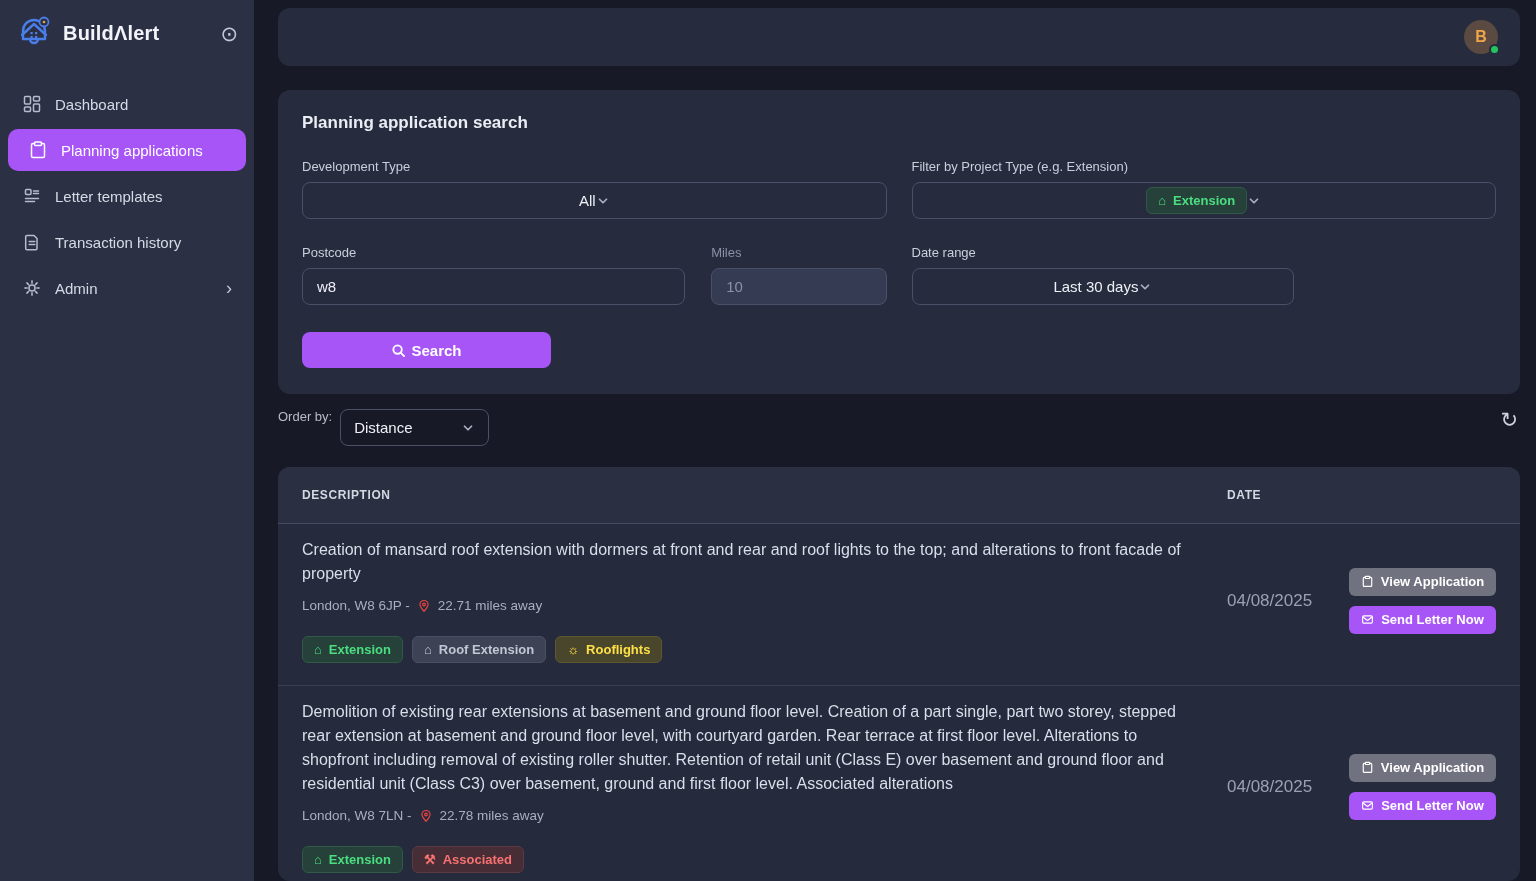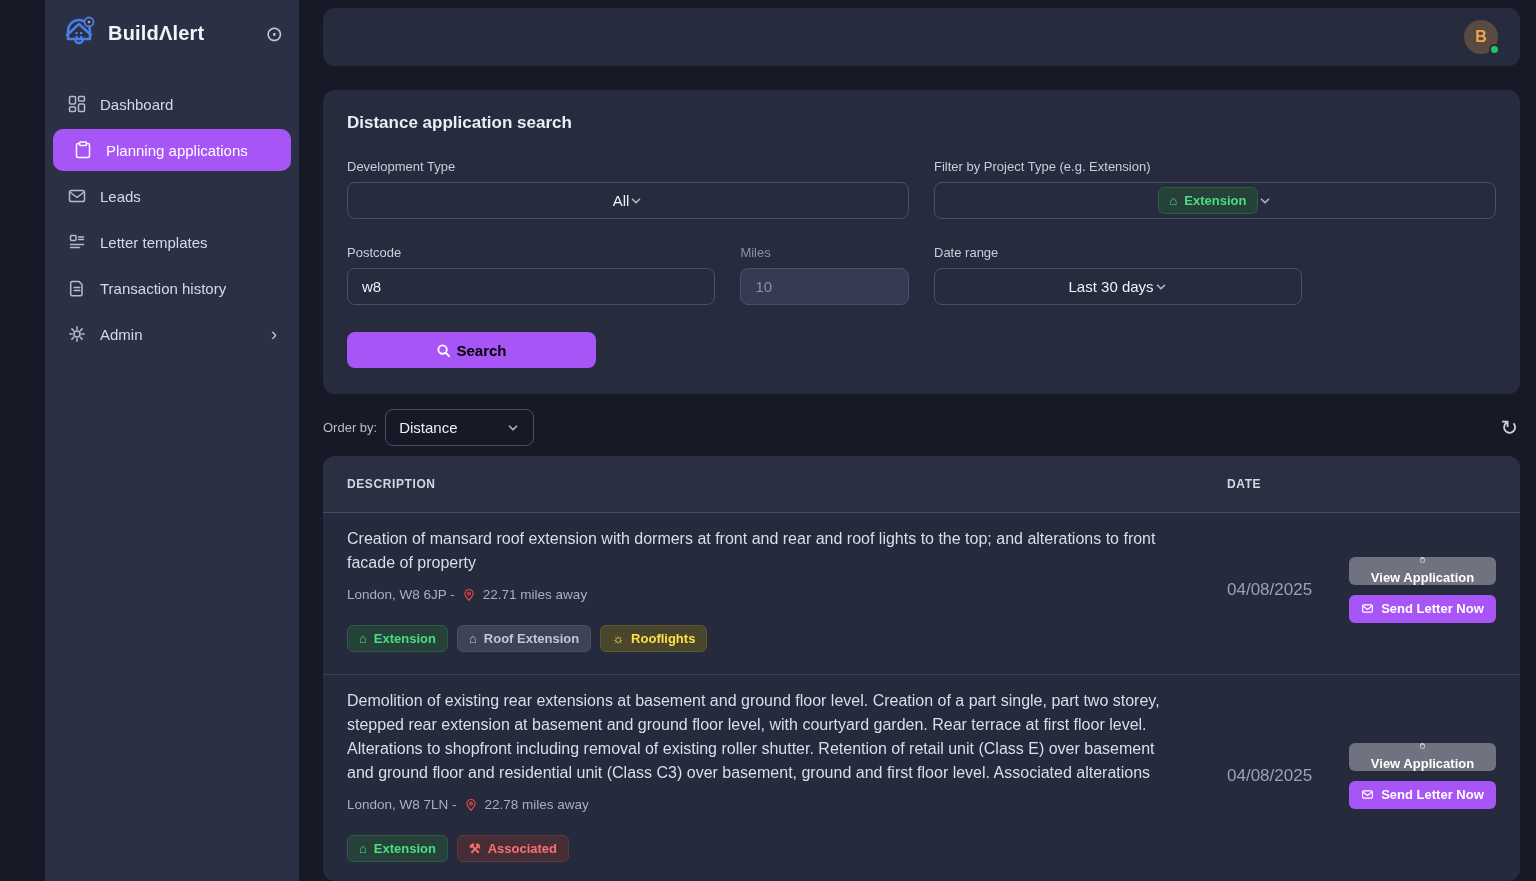--- a/index.html
+++ b/index.html
@@ -7,21 +7,21 @@
   body {
     background:#171a26;
     font-family:"Liberation Sans", sans-serif;
     color:#e2e6f0;
     display:flex;
   }
   
   .sidebar {
     width:254px; min-width:254px; height:100%;
     background:#2b3045;
-    display:flex; flex-direction:column;margin-left:45px;
+    display:flex; flex-direction:column;
   }
   .logo-row { display:flex; align-items:center; padding:13px 16px 12px 14px; gap:9px; }
   .logo-svg { width:40px; height:40px; }
   .wordmark { font-size:20px; font-weight:bold; color:#f2f4f9; letter-spacing:0.2px; flex:1; }
   .collapse-icon { font-size:21px; color:#c3c8d6; cursor:pointer; line-height:1; }
   .nav { padding:18px 8px 0 8px; }
   .nav-item {
     display:flex; align-items:center; gap:13px;
     height:42px; padding:0 14px; margin-bottom:4px;
     border-radius:10px; color:#d6dae5; font-size:15px; cursor:pointer;
@@ -64,27 +64,27 @@
     display:inline-flex; align-items:center; gap:7px;
     padding:4px 11px; border-radius:6px; font-size:13px; font-weight:bold; line-height:17px;
   }
   .chip-green { background:#25413a; color:#4ade80; border:1px solid #2f5a47; }
   .chip-gray  { background:#3d4255; color:#c2c6d3; border:1px solid #4a4f63; }
   .chip-yellow{ background:#4a462c; color:#fde047; border:1px solid #5d5733; }
   .chip-red   { background:#472e36; color:#f87171; border:1px solid #5d3a42; }
   .chip .chip-icon { font-size:13px; line-height:1; }
   .search-btn {
     margin-top:27px; width:249px; height:36px; border:none; border-radius:8px;
-    background:#a855f7; color:#000000; font-size:15px; font-weight:bold;
+    background:#a855f7; color:#ffffff; font-size:15px; font-weight:bold;
     display:flex; align-items:center; justify-content:center; gap:5px; cursor:pointer;
     font-family:"Liberation Sans", sans-serif;
   }
   .search-btn svg { width:15px; height:15px; stroke:#ffffff; stroke-width:2; fill:none; stroke-linecap:round; }
   
-  .orderby-row { display:flex; align-items:center; margin:15px 0 10px 0; }
+  .orderby-row { display:flex; margin:15px 0 21px 0; }
   .orderby-label { font-size:13px; color:#b7bcc9; margin-right:8px; }
   .orderby-select {
     width:149px; height:37px; background:transparent; border:1px solid #4a5068; border-radius:8px;
     display:flex; align-items:center; justify-content:space-between; padding:0 13px; font-size:15px; color:#eef0f6; cursor:pointer;gap:7px;
   }
   .refresh-icon { margin-left:auto; font-size:21px; color:#ccd1dd; cursor:pointer; line-height:1; padding-right:2px; }
   
   .results-card { background:#252a3c; border-radius:12px; overflow:hidden; flex:1; }
   .thead {
     display:grid; grid-template-columns:1fr 150px 150px;
@@ -104,21 +104,21 @@
   .tags { display:flex; gap:9px; margin-top:23px; }
   .cell-date { font-size:17px; color:#9aa2b1; padding-left:31px; display:flex; align-items:center; align-self:stretch; }
   .cell-actions { display:flex; flex-direction:column; gap:10px; justify-content:center; align-items:flex-end; }
   .btn {
     width:147px; height:28px; border:none; border-radius:6px;
     display:flex; align-items:center; justify-content:center; gap:7px;
     font-size:13px; font-weight:bold; color:#ffffff; cursor:pointer;
     font-family:"Liberation Sans", sans-serif;
   }
   .btn svg { width:13px; height:13px; stroke:#ffffff; stroke-width:1.8; fill:none; stroke-linecap:round; stroke-linejoin:round; }
-  .btn-gray { background:#707280;flex-direction:column; }
+  .btn-gray { background:#707280; }
   .btn-purple { background:#a855f7; }
 </style>
 </head>
 <body>
 
 <aside class="sidebar">
   <div class="logo-row">
     <svg class="logo-svg" viewBox="0 0 40 40">
       <g stroke="#4a7ee8" stroke-width="2.4" fill="none" stroke-linecap="round" stroke-linejoin="round">
         <path d="M20 7 a11 11 0 0 1 11 11 v8 h-22 v-8 a11 11 0 0 1 11-11 z"></path>
@@ -149,27 +149,20 @@
     </div>
     <div class="nav-item active">
       <svg viewBox="0 0 20 20">
         <rect x="6.5" y="2" width="7" height="3.4" rx="1"></rect>
         <path d="M13.5 3.6 h1.5 a1.5 1.5 0 0 1 1.5 1.5 v11 a1.5 1.5 0 0 1 -1.5 1.5 h-10 a1.5 1.5 0 0 1 -1.5 -1.5 v-11 a1.5 1.5 0 0 1 1.5 -1.5 h1.5"></path>
       </svg>
       <span class="nav-label">Planning applications</span>
     </div>
     <div class="nav-item">
       <svg viewBox="0 0 20 20">
-        <rect x="2.5" y="4.5" width="15" height="11" rx="1.8"></rect>
-        <path d="M3.5 6.5 L10 11.5 L16.5 6.5"></path>
-      </svg>
-      <span class="nav-label">Leads</span>
-    </div>
-    <div class="nav-item">
-      <svg viewBox="0 0 20 20">
         <rect x="3.5" y="3.5" width="5.5" height="5" rx="1"></rect>
         <path d="M11.5 5 H16.5 M11.5 7.5 H16.5 M3.5 12.5 H16.5 M3.5 15.5 H12.5"></path>
       </svg>
       <span class="nav-label">Letter templates</span>
     </div>
     <div class="nav-item">
       <svg viewBox="0 0 20 20">
         <path d="M5 3.5 h7 l3 3 v10 a1.3 1.3 0 0 1 -1.3 1.3 h-8.7 a1.3 1.3 0 0 1 -1.3 -1.3 v-11.7 a1.3 1.3 0 0 1 1.3 -1.3 z"></path>
         <path d="M7.2 9.5 H12.8 M7.2 12.5 H12.8"></path>
       </svg>
@@ -189,21 +182,21 @@
 <div class="main">
 
   <div class="topbar">
     <div class="avatar">
       <span>B</span>
       <span class="status-dot"></span>
     </div>
   </div>
 
   <div class="search-card">
-    <div class="card-title">Distance application search</div>
+    <div class="card-title">Planning application search</div>
     <div class="form-grid">
       <div>
         <label class="field-label">Development Type</label>
         <div class="select">
           <span>All</span>
           <svg class="chev" viewBox="0 0 16 16">
               <path d="M4 6 L8 10 L12 6"></path>
             </svg>
         </div>
       </div>

